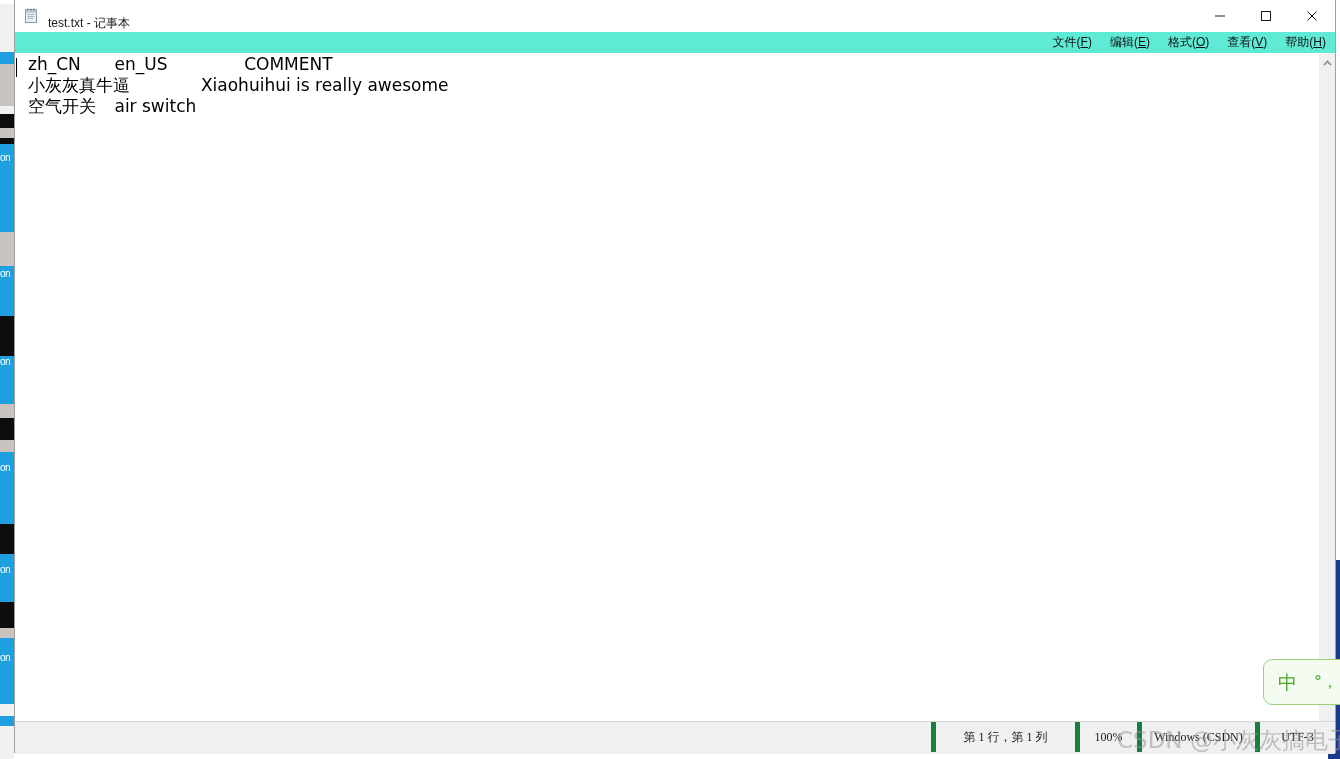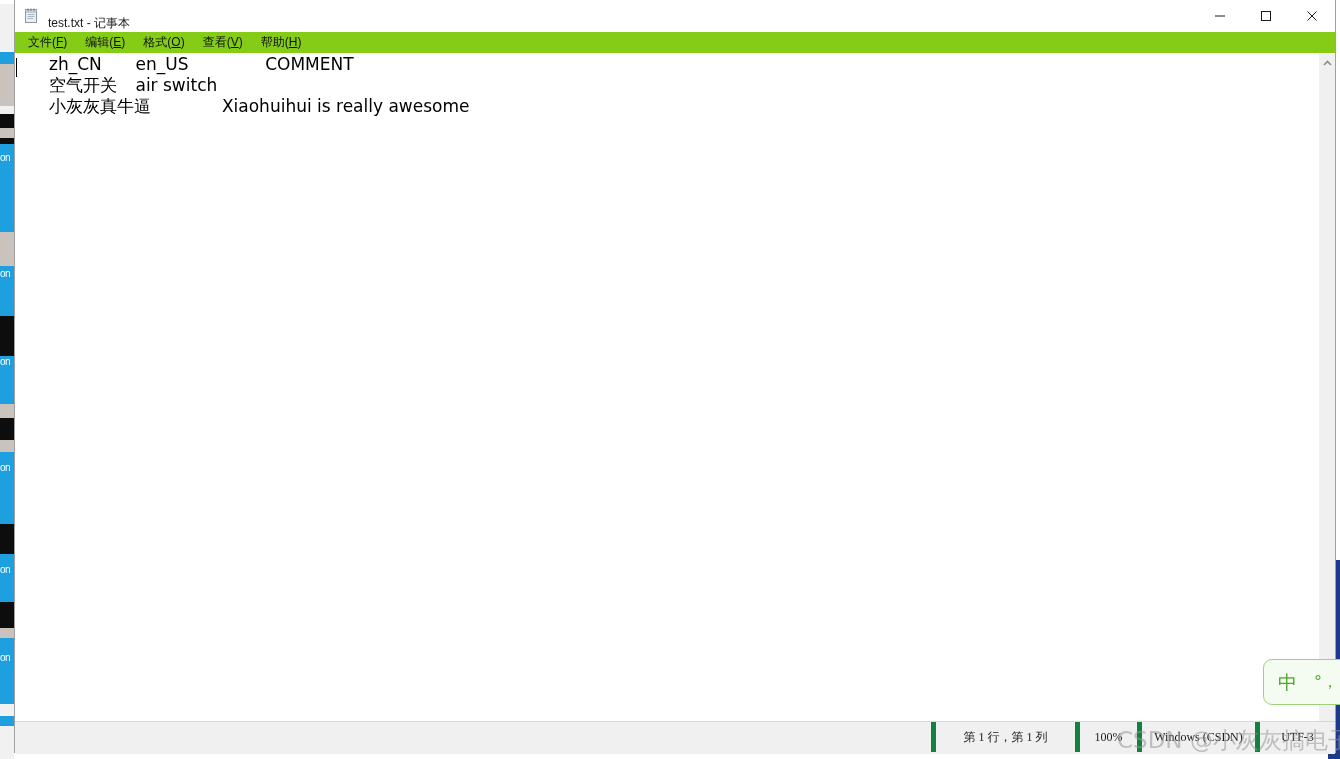--- a/index.html
+++ b/index.html
@@ -102,22 +102,23 @@
     justify-content: center;
     background: transparent;
   }
   .cap-btn svg { display: block; }
 
   .menubar {
     height: 21px;
     display: flex;
     align-items: center;
     padding-left: 4px;
-    background: #84cc16;
+    background: #5eead4;
     border-bottom: 1px solid #ffffff;
+    justify-content: flex-end;
   }
   .menu-item {
     font-size: 12px;
     color: #111111;
     padding: 2px 9px 3px 9px;
     font-family: "Liberation Sans", "DejaVu Sans", sans-serif;
     white-space: nowrap;
   }
   .menu-item .mn { text-decoration: underline; }
 
@@ -135,23 +136,22 @@
     background: #ffffff;
     overflow: hidden;
     padding: 0;
   }
   .doc-line {
     font-family: "DejaVu Sans", "Liberation Sans", sans-serif;
     font-size: 17px;
     line-height: 21px;
     color: #000000;
     white-space: pre;
-    padding-left: 1px;
+    padding-left: 13px;
     letter-spacing: 0px;
-    margin-left: 33px;
   }
   .caret {
     position: absolute;
     left: 1px;
     top: 4px;
     width: 1px;
     height: 19px;
     background: #000000;
   }
 
@@ -334,22 +334,22 @@
       <div class="menu-item"><span>格式</span>(<span class="mn">O</span>)</div>
       <div class="menu-item"><span>查看</span>(<span class="mn">V</span>)</div>
       <div class="menu-item"><span>帮助</span>(<span class="mn">H</span>)</div>
     </div>
 
     <div class="editor-wrap">
 
       <div class="editor">
         <div class="caret"></div>
         <div class="doc-line">zh_CN	en_US		COMMENT</div>
+        <div class="doc-line">小灰灰真牛逼		Xiaohuihui is really awesome</div>
         <div class="doc-line">空气开关	air switch</div>
-        <div class="doc-line">小灰灰真牛逼		Xiaohuihui is really awesome</div>
       </div>
 
       <div class="vscroll">
         <div class="arrow">
           <svg width="9" height="6" viewBox="0 0 9 6">
             <path d="M1 5 L4.5 1.4 L8 5" fill="none" stroke="#8d8d8d" stroke-width="1.6"></path>
           </svg>
         </div>
         <div class="arrow bottom">
           <svg width="9" height="6" viewBox="0 0 9 6">

